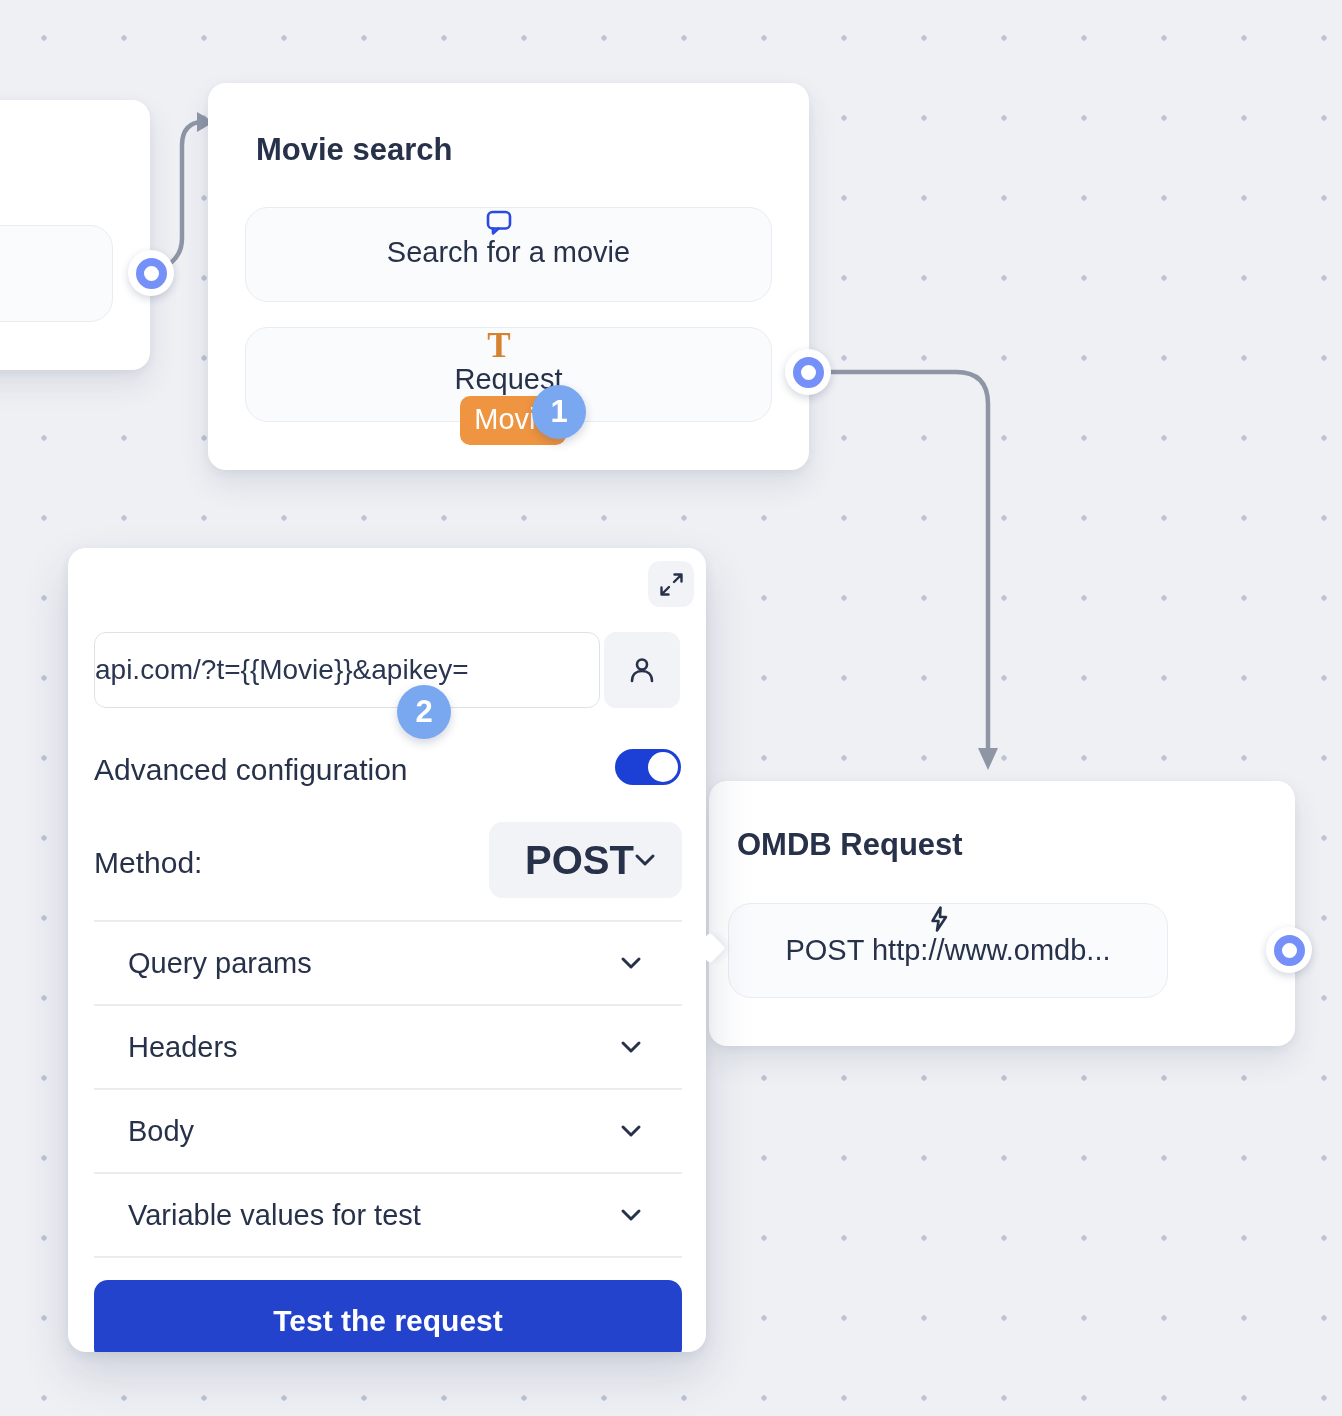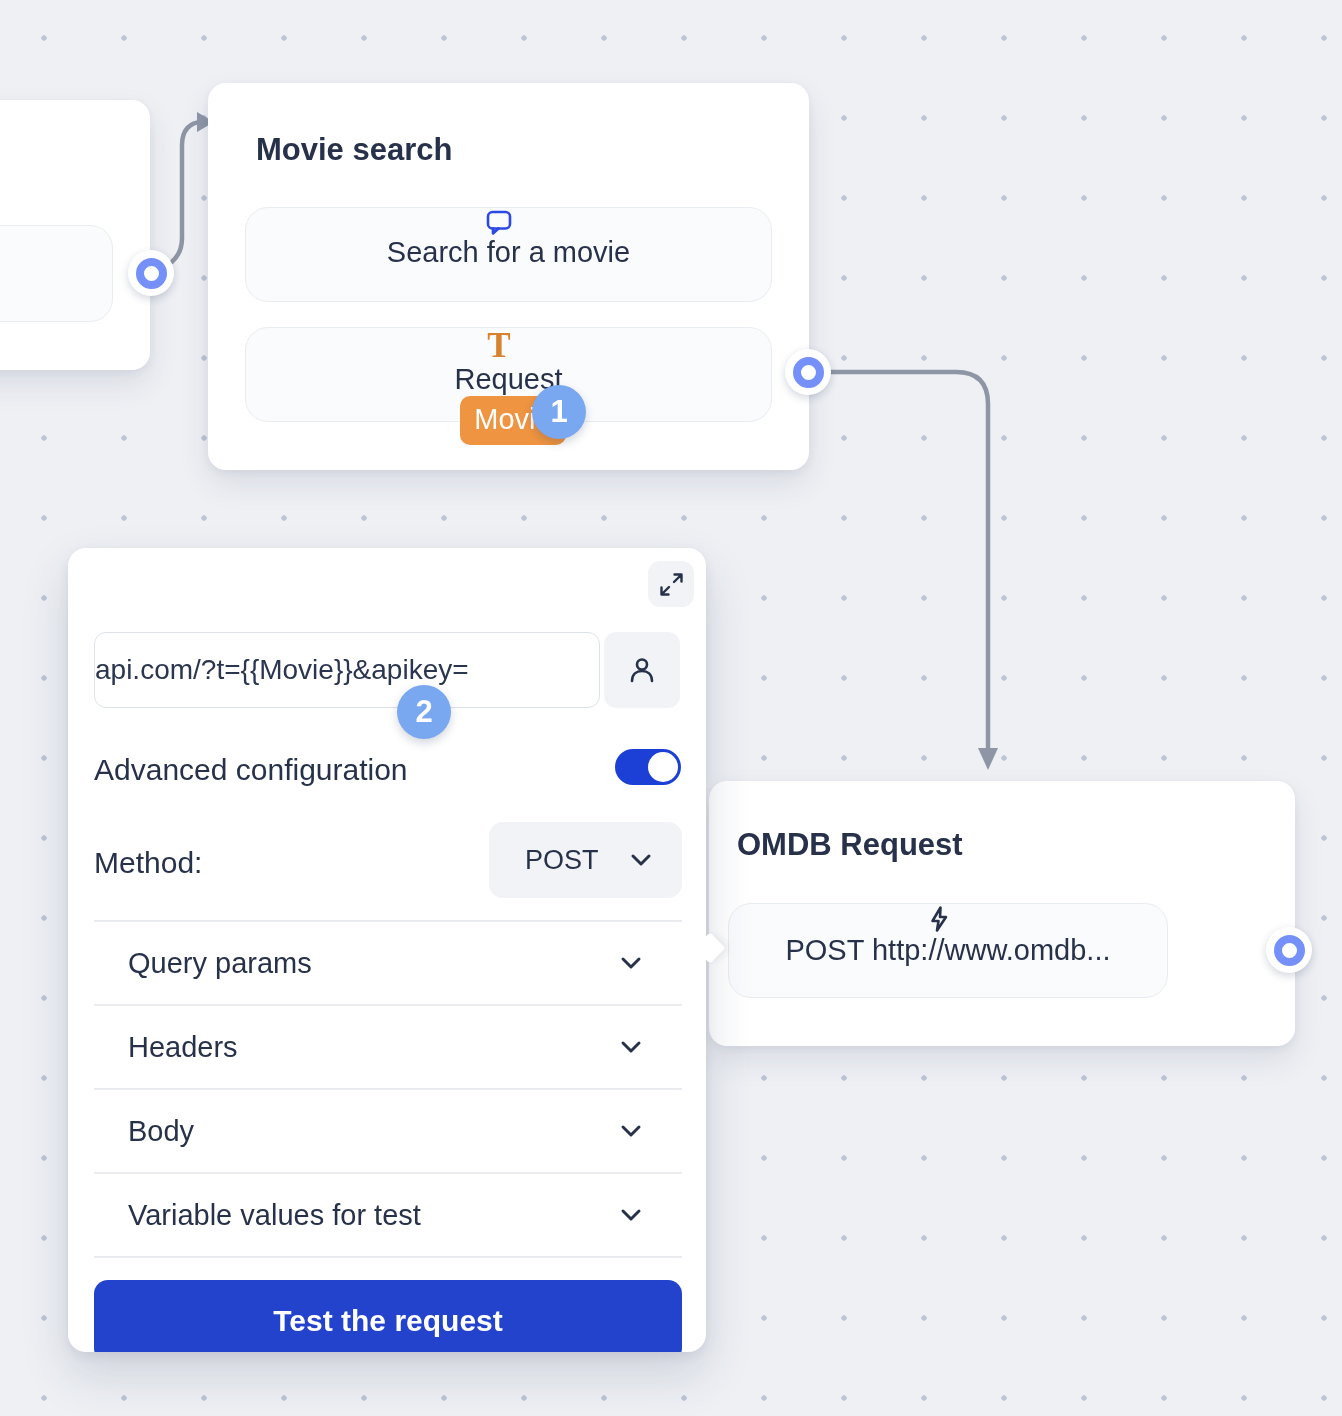--- a/index.html
+++ b/index.html
@@ -65,21 +65,21 @@
     background:#1c3fd6;cursor:pointer;
   }
   .toggle .knob{
     position:absolute;right:3px;top:3px;width:30px;height:30px;border-radius:50%;background:#fff;
   }
   .dropdown{
     position:absolute;left:421px;top:274px;width:193px;height:76px;border-radius:14px;
     background:#f1f3f6;display:flex;align-items:center;justify-content:space-between;
     padding:0 30px 0 36px;box-sizing:border-box;cursor:pointer;
   }
-  .dropdown .value{font-size:27px;font-weight:400;color:#27324a}
+  .dropdown .value{font-size:40px;font-weight:700;color:#27324a}
   .acc-list{position:absolute;left:26px;top:372px;width:588px;border-top:2px solid #e9ebef}
   .acc-row{
     height:82px;border-bottom:2px solid #e9ebef;
     display:flex;align-items:center;justify-content:space-between;
     padding:0 40px 0 34px;cursor:pointer;
   }
   .acc-row .label{font-size:29px;color:#27324a}
   .primary-btn{
     position:absolute;left:26px;top:732px;width:588px;height:82px;border:none;border-radius:14px;
     background:#2443cd;color:#fff;font-size:30px;font-weight:700;

